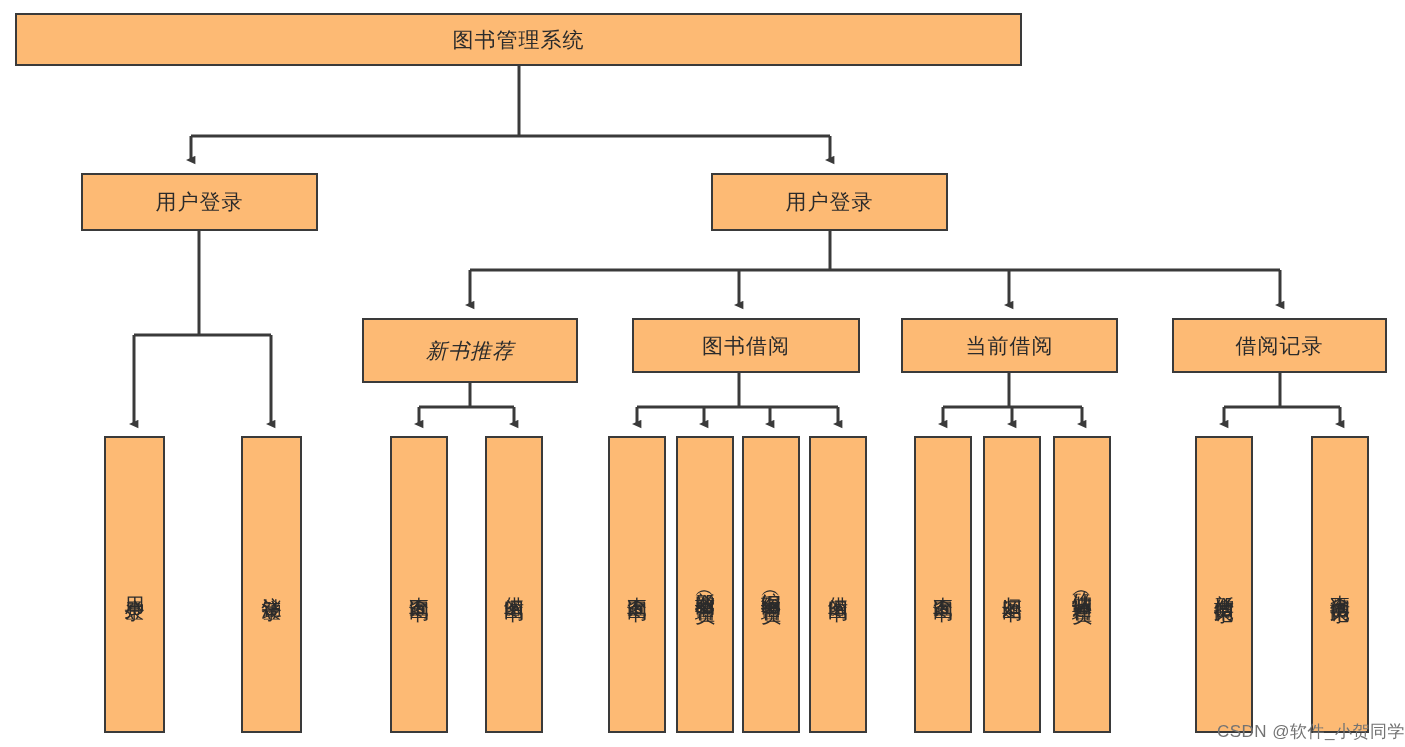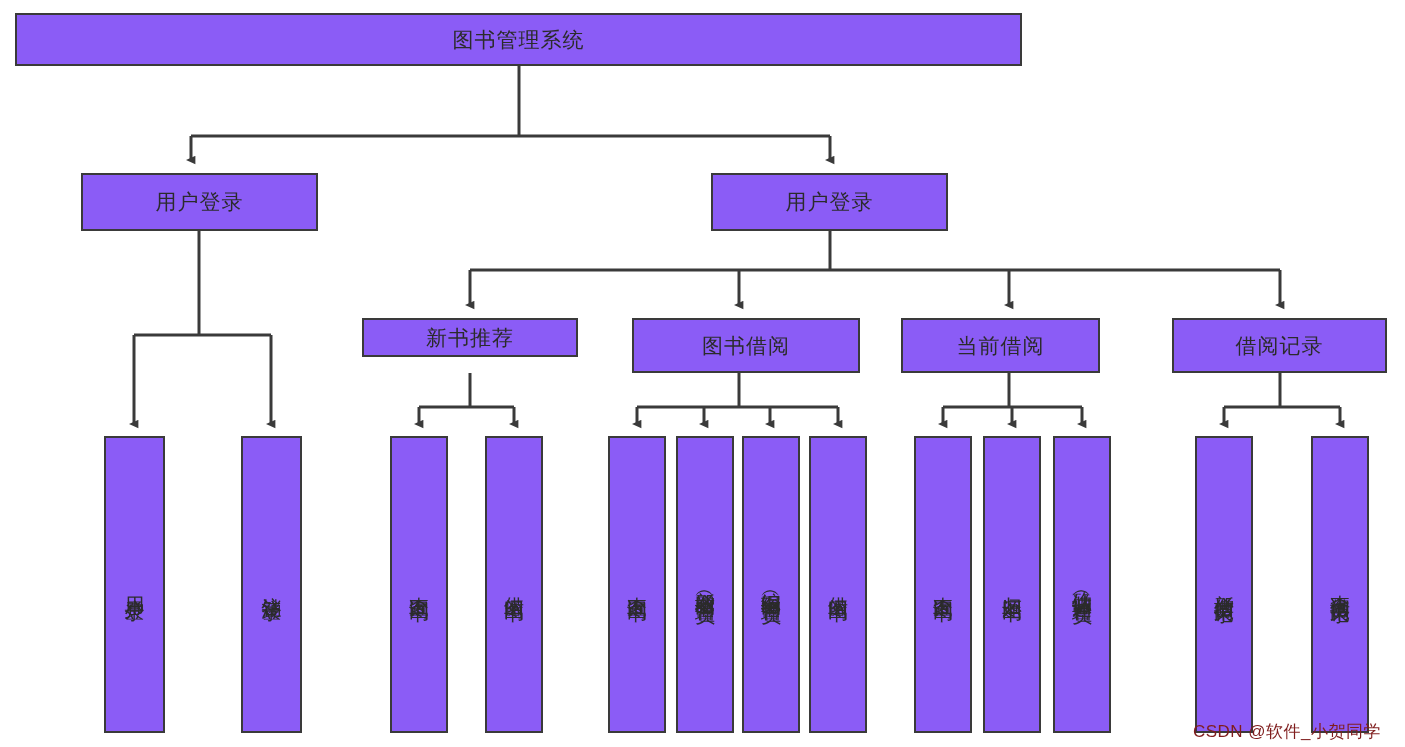--- a/index.html
+++ b/index.html
@@ -21,21 +21,21 @@
     position: absolute;
     left: 0;
     top: 0;
     width: 1405px;
     height: 747px;
     pointer-events: none;
   }
   .node {
     position: absolute;
     box-sizing: border-box;
-    background: #8b5cf6;
+    background: #fdba74;
     border: 2px solid #3a3a3a;
     display: flex;
     align-items: center;
     justify-content: center;
     color: #2b2b2b;
   }
   .node.horiz {
     font-size: 21px;
     letter-spacing: 1px;
   }
@@ -48,24 +48,24 @@
     text-orientation: upright;
     line-height: 1.05;
     white-space: nowrap;
     text-align: center;
   }
   .node .htext {
     white-space: nowrap;
   }
   #watermark {
     position: absolute;
-    right: 24px;
+    right: 0;
     bottom: 4px;
     font-size: 17px;
-    color: #7f1d1d;
+    color: #737373;
     letter-spacing: 0.5px;
     white-space: nowrap;
   }
 </style>
 </head>
 <body>
 
 <div id="canvas">
 
   <svg class="edges" viewBox="0 0 1405 747">
@@ -123,29 +123,29 @@
   </div>
 
   <div class="node horiz" style="left:81px; top:173px; width:237px; height:58px;">
     <span class="htext">用户登录</span>
   </div>
 
   <div class="node horiz" style="left:711px; top:173px; width:237px; height:58px;">
     <span class="htext">用户登录</span>
   </div>
 
-  <div class="node horiz" style="left:362px; top:318px; width:216px; height:39px;">
+  <div class="node horiz" style="left:362px; top:318px; width:216px; height:65px;font-style:italic;">
     <span class="htext">新书推荐</span>
   </div>
 
   <div class="node horiz" style="left:632px; top:318px; width:228px; height:55px;">
     <span class="htext">图书借阅</span>
   </div>
 
-  <div class="node horiz" style="left:901px; top:318px; width:199px; height:55px;font-family:Liberation Mono, monospace;">
+  <div class="node horiz" style="left:901px; top:318px; width:217px; height:55px;font-family:Liberation Mono, monospace;">
     <span class="htext">当前借阅</span>
   </div>
 
   <div class="node horiz" style="left:1172px; top:318px; width:215px; height:55px;">
     <span class="htext">借阅记录</span>
   </div>
 
   <div class="node vert" style="left:104px; top:436px; width:61px; height:297px;">
     <span class="vtext">用户登录</span>
   </div>

